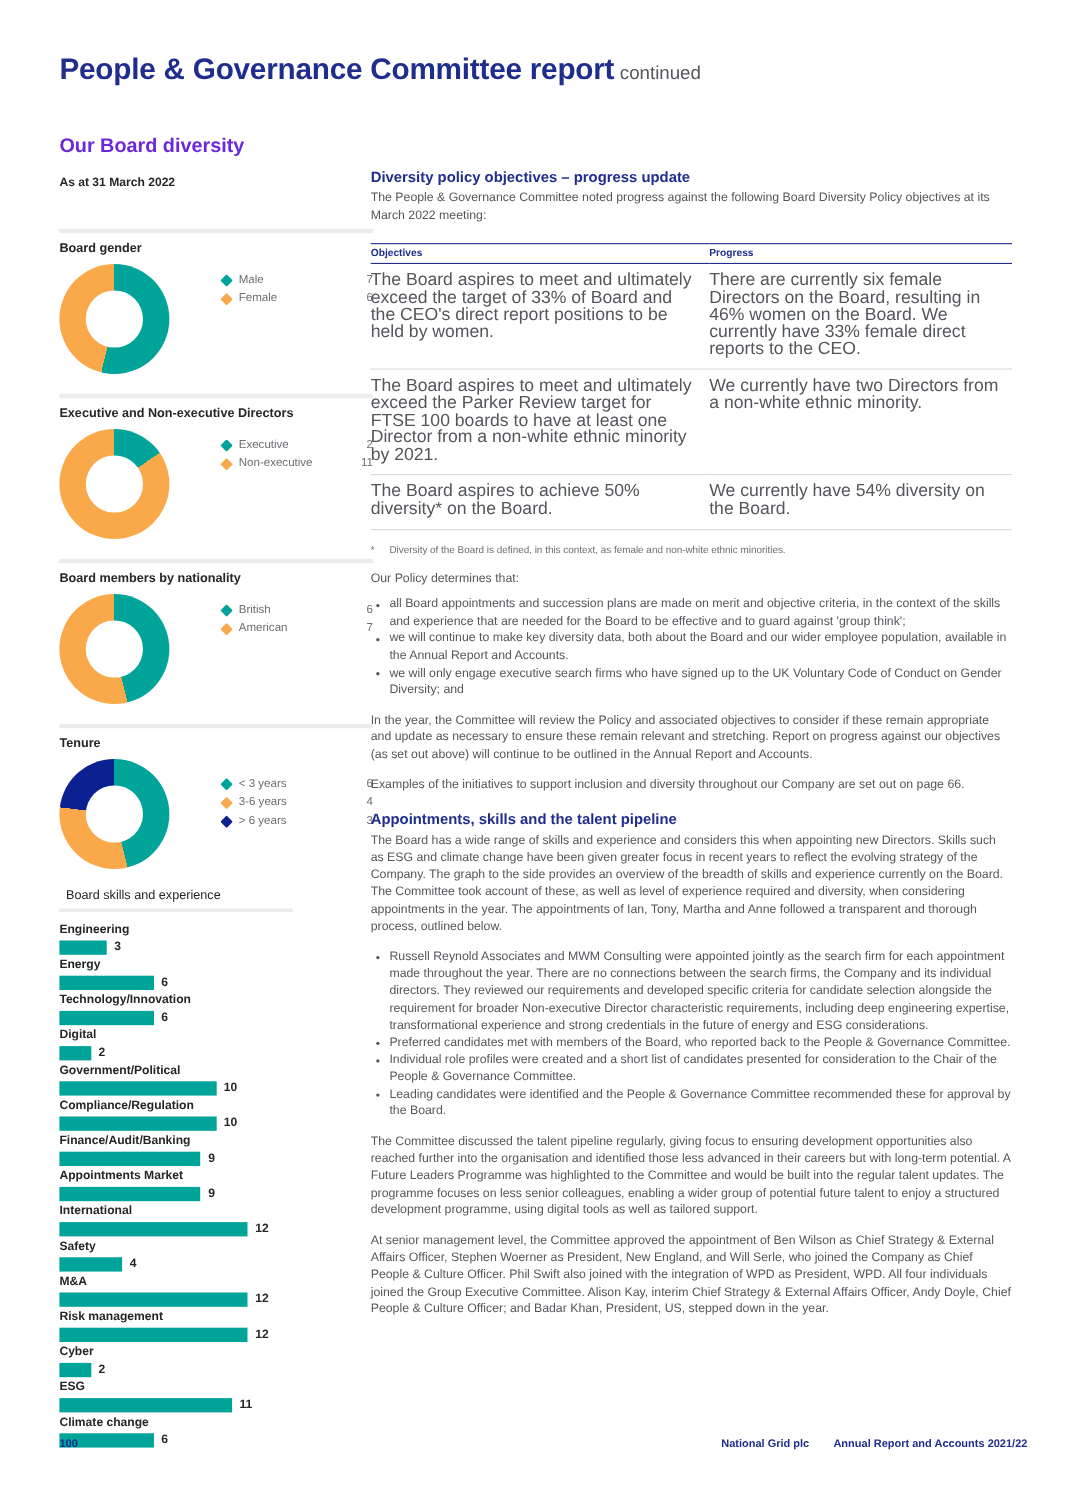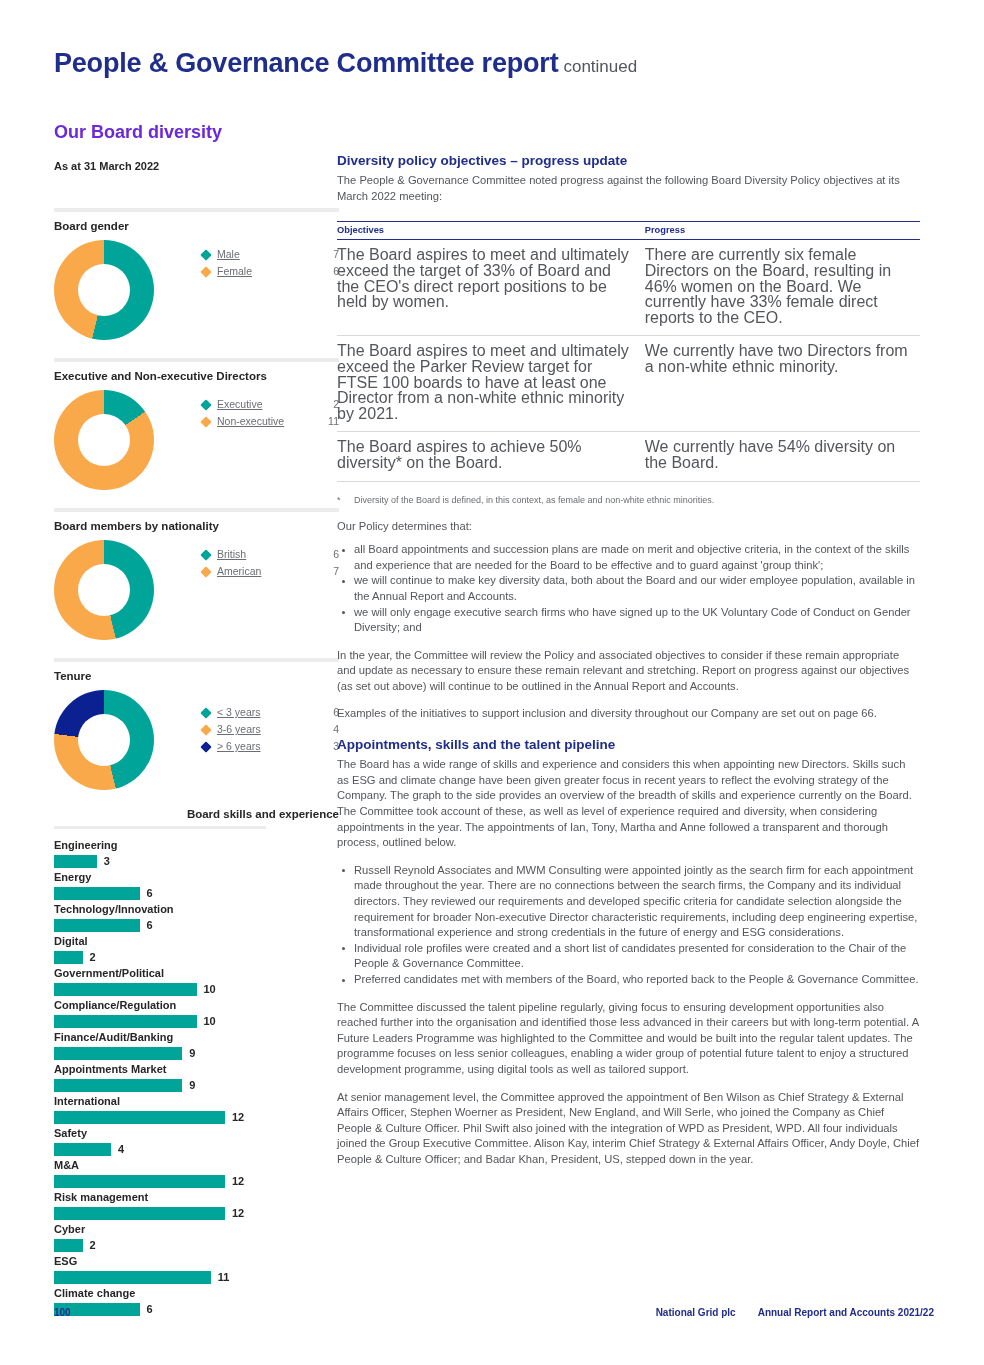--- a/index.html
+++ b/index.html
@@ -40,25 +40,25 @@
   .donut .hole{
     position:absolute;left:50%;top:50%;transform:translate(-50%,-50%);
     width:52px;height:52px;border-radius:50%;background:#fff;
   }
   .legend{margin-left:48px;padding-top:6px;flex:1 1 auto;}
   .legend-row{display:flex;align-items:center;font-size:10.5px;line-height:17px;color:#6b6e72;}
   .dia{
     width:8px;height:8px;transform:rotate(45deg);flex:0 0 auto;margin-right:7px;
     border-radius:1px;
   }
-  .legend-label{flex:1 1 auto;white-space:nowrap;text-decoration:underline;}
+  .legend-label{flex:1 1 auto;white-space:nowrap;}
   .legend-val{flex:0 0 auto;text-align:right;width:24px;color:#6b6e72;}
 
   
-  .bars-title{font-size:11.5px;font-weight:bold;color:#262626;margin-top:6px;margin-left:6px;text-align:right;}
+  .bars-title{font-size:11.5px;font-weight:normal;color:#262626;margin-top:6px;margin-left:6px;}
   .bars-rule{height:3px;background:#ececec;width:212px;margin-top:6px;}
   .bars{margin-top:9px;}
   .bar-item{margin-bottom:1px;}
   .bar-label{font-size:11px;font-weight:bold;color:#262626;line-height:15px;}
   .bar-line{display:flex;align-items:center;height:14px;margin-top:1px;margin-bottom:2px;}
   .bar-fill{height:13px;background:#00a499;flex:0 0 auto;}
   .bar-val{font-size:11px;font-weight:bold;color:#262626;margin-left:7px;}
 
   
   .right-col{position:absolute; left:337px; top:120px; width:583px;margin-top:32px;}
@@ -363,22 +363,23 @@
     </ul>
 
     <div class="r-p sp">In the year, the Committee will review the Policy and associated objectives to consider if these remain appropriate and update as necessary to ensure these remain relevant and stretching. Report on progress against our objectives (as set out above) will continue to be outlined in the Annual Report and Accounts.</div>
     <div class="r-p sp">Examples of the initiatives to support inclusion and diversity throughout our Company are set out on page 66.</div>
 
     <div class="r-h2" style="margin-top:14px;">Appointments, skills and the talent pipeline</div>
     <div class="r-p">The Board has a wide range of skills and experience and considers this when appointing new Directors. Skills such as ESG and climate change have been given greater focus in recent years to reflect the evolving strategy of the Company. The graph to the side provides an overview of the breadth of skills and experience currently on the Board. The Committee took account of these, as well as level of experience required and diversity, when considering appointments in the year. The appointments of Ian, Tony, Martha and Anne followed a transparent and thorough process, outlined below.</div>
 
     <ul class="bl" style="margin-top:12px;">
       <li>Russell Reynold Associates and MWM Consulting were appointed jointly as the search firm for each appointment made throughout the year. There are no connections between the search firms, the Company and its individual directors. They reviewed our requirements and developed specific criteria for candidate selection alongside the requirement for broader Non-executive Director characteristic requirements, including deep engineering expertise, transformational experience and strong credentials in the future of energy and ESG considerations.</li>
+      <li>Preferred candidates met with members of the Board, who reported back to the People &amp; Governance Committee.</li>
       <li>Individual role profiles were created and a short list of candidates presented for consideration to the Chair of the People &amp; Governance Committee.</li>
-      <li>Preferred candidates met with members of the Board, who reported back to the People &amp; Governance Committee.</li>
+      <li>Leading candidates were identified and the People &amp; Governance Committee recommended these for approval by the Board.</li>
     </ul>
 
     <div class="r-p sp">The Committee discussed the talent pipeline regularly, giving focus to ensuring development opportunities also reached further into the organisation and identified those less advanced in their careers but with long-term potential. A Future Leaders Programme was highlighted to the Committee and would be built into the regular talent updates. The programme focuses on less senior colleagues, enabling a wider group of potential future talent to enjoy a structured development programme, using digital tools as well as tailored support.</div>
     <div class="r-p sp">At senior management level, the Committee approved the appointment of Ben Wilson as Chief Strategy &amp; External Affairs Officer, Stephen Woerner as President, New England, and Will Serle, who joined the Company as Chief People &amp; Culture Officer. Phil Swift also joined with the integration of WPD as President, WPD. All four individuals joined the Group Executive Committee. Alison Kay, interim Chief Strategy &amp; External Affairs Officer, Andy Doyle, Chief People &amp; Culture Officer; and Badar Khan, President, US, stepped down in the year.</div>
 
   </div>
 
   <div class="footer">
     <span class="pg">100</span>
     <span class="rt">

